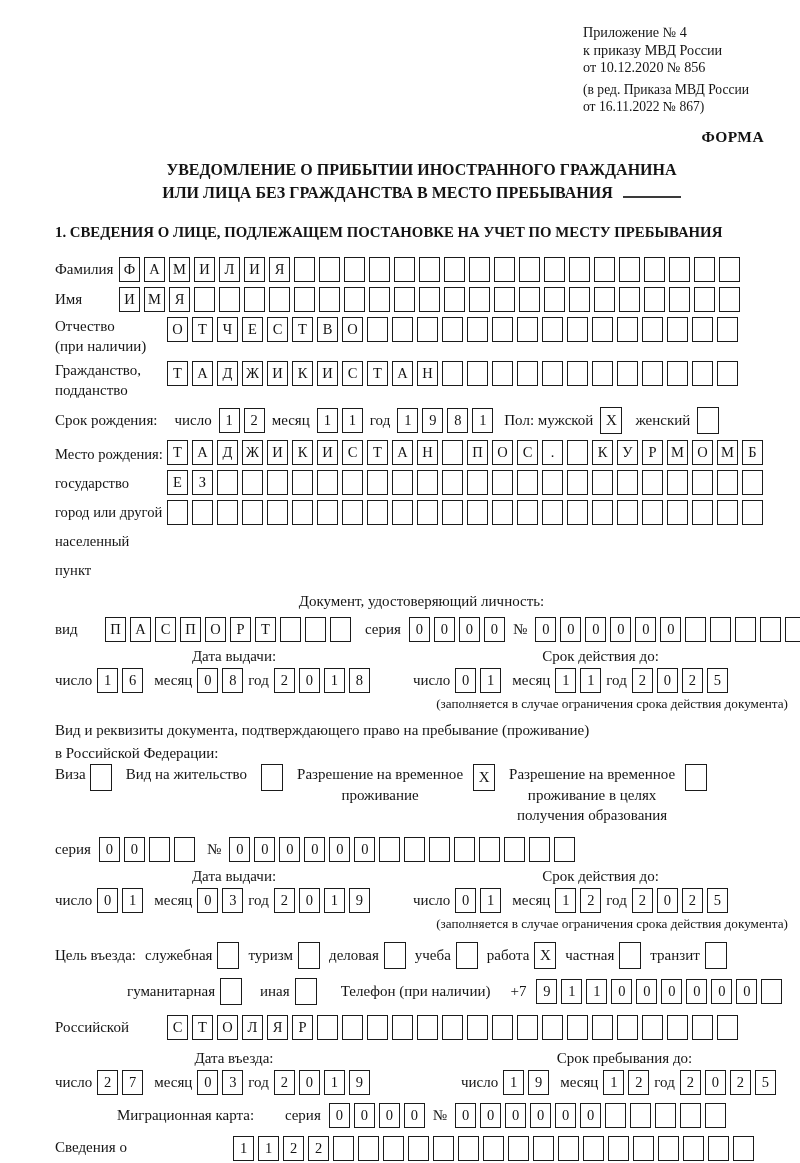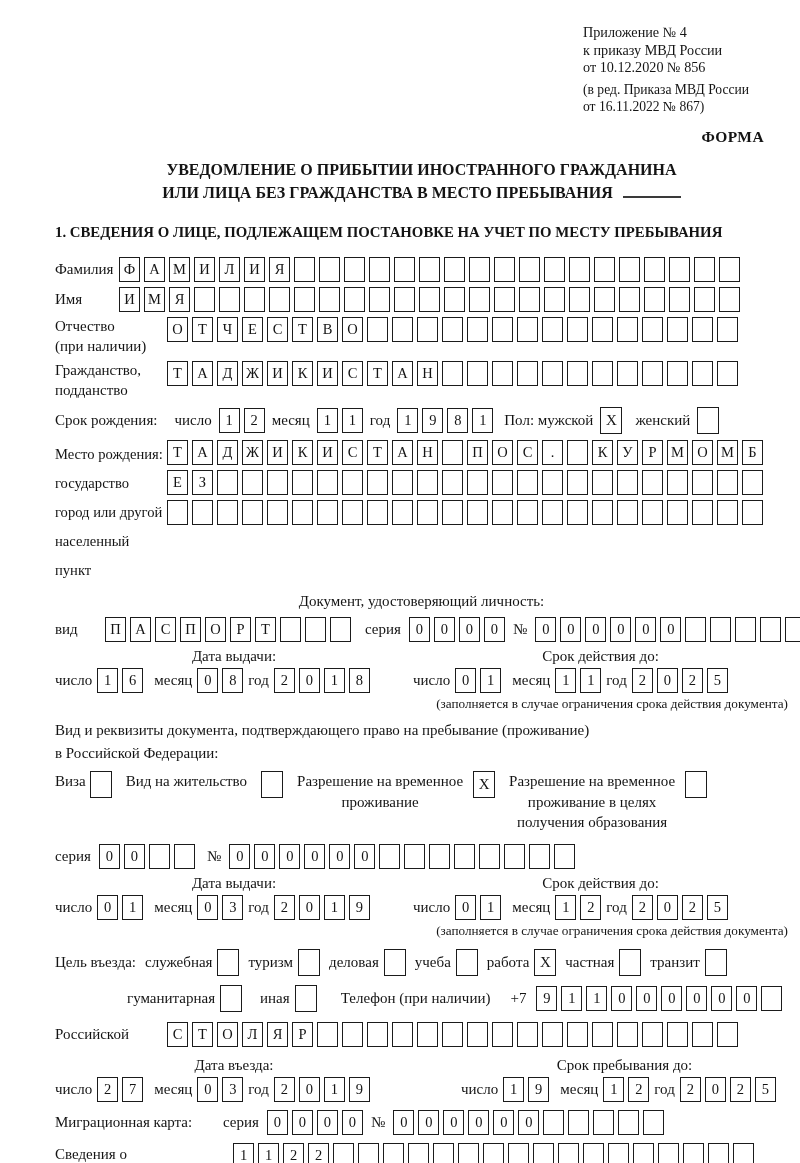--- a/index.html
+++ b/index.html
@@ -44,30 +44,30 @@
 
   .dates{display:flex;margin-top:6px;font-size:15px;}
   .dcol-l{width:358px;flex:none;}
   .dcol-r{flex:1;}
   .dhead{text-align:center;margin-bottom:3px;}
   .dline{display:flex;align-items:center;gap:5px;}
   .dnote{font-size:13.2px;text-align:right;margin-top:3px;line-height:1.2;}
 
   .intro{font-size:15px;line-height:1.5;margin-top:8px;}
 
-  .opts{display:flex;align-items:flex-start;margin-top:7px;font-size:15px;}
+  .opts{display:flex;align-items:flex-start;margin-top:0;font-size:15px;}
   .opt{display:flex;align-items:flex-start;gap:8px;}
   .opt .olines{text-align:center;line-height:1.35;}
   .m-r14{margin-right:14px;}
 
   .po{display:inline-flex;align-items:center;gap:5px;}
   .purpose-row{display:flex;align-items:center;gap:9px;font-size:15px;margin-top:10px;}
   .purpose-row2{display:flex;align-items:center;gap:10px;font-size:15px;margin-top:9px;margin-left:72px;}
 
-  .mig-row{display:flex;align-items:center;gap:8px;font-size:15px;margin-top:8px;}
+  .mig-row{display:flex;align-items:center;gap:8px;font-size:15px;margin-top:8px;justify-content:center;}
 
   .reps{display:flex;align-items:flex-start;margin-top:8px;font-size:15px;}
   .reps-labels{width:178px;flex:none;line-height:1.58;}
   .reps-rows .boxes{margin-bottom:5px;display:flex;}
 </style>
 </head>
 <body>
 
 <div class="page">
 

